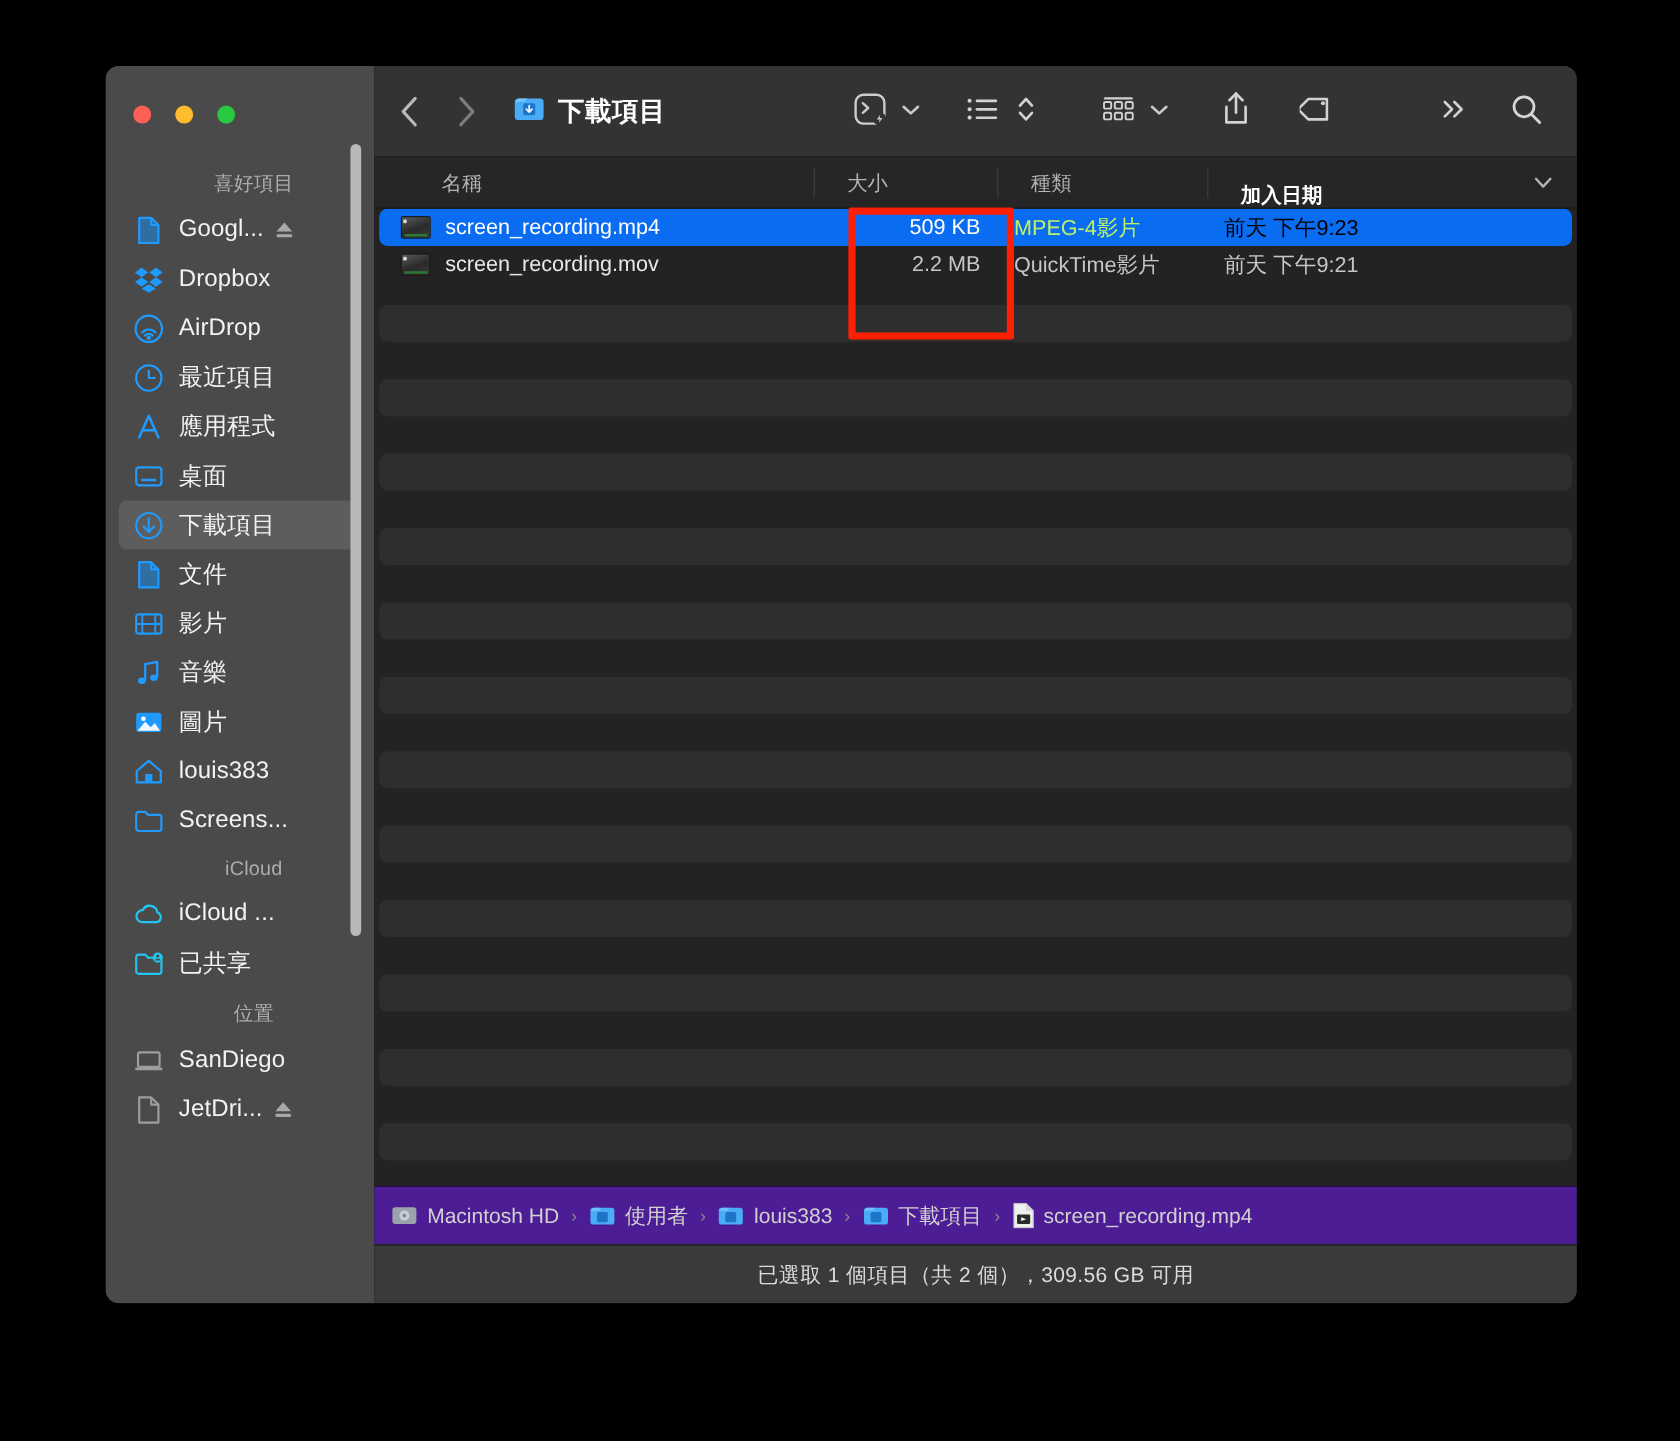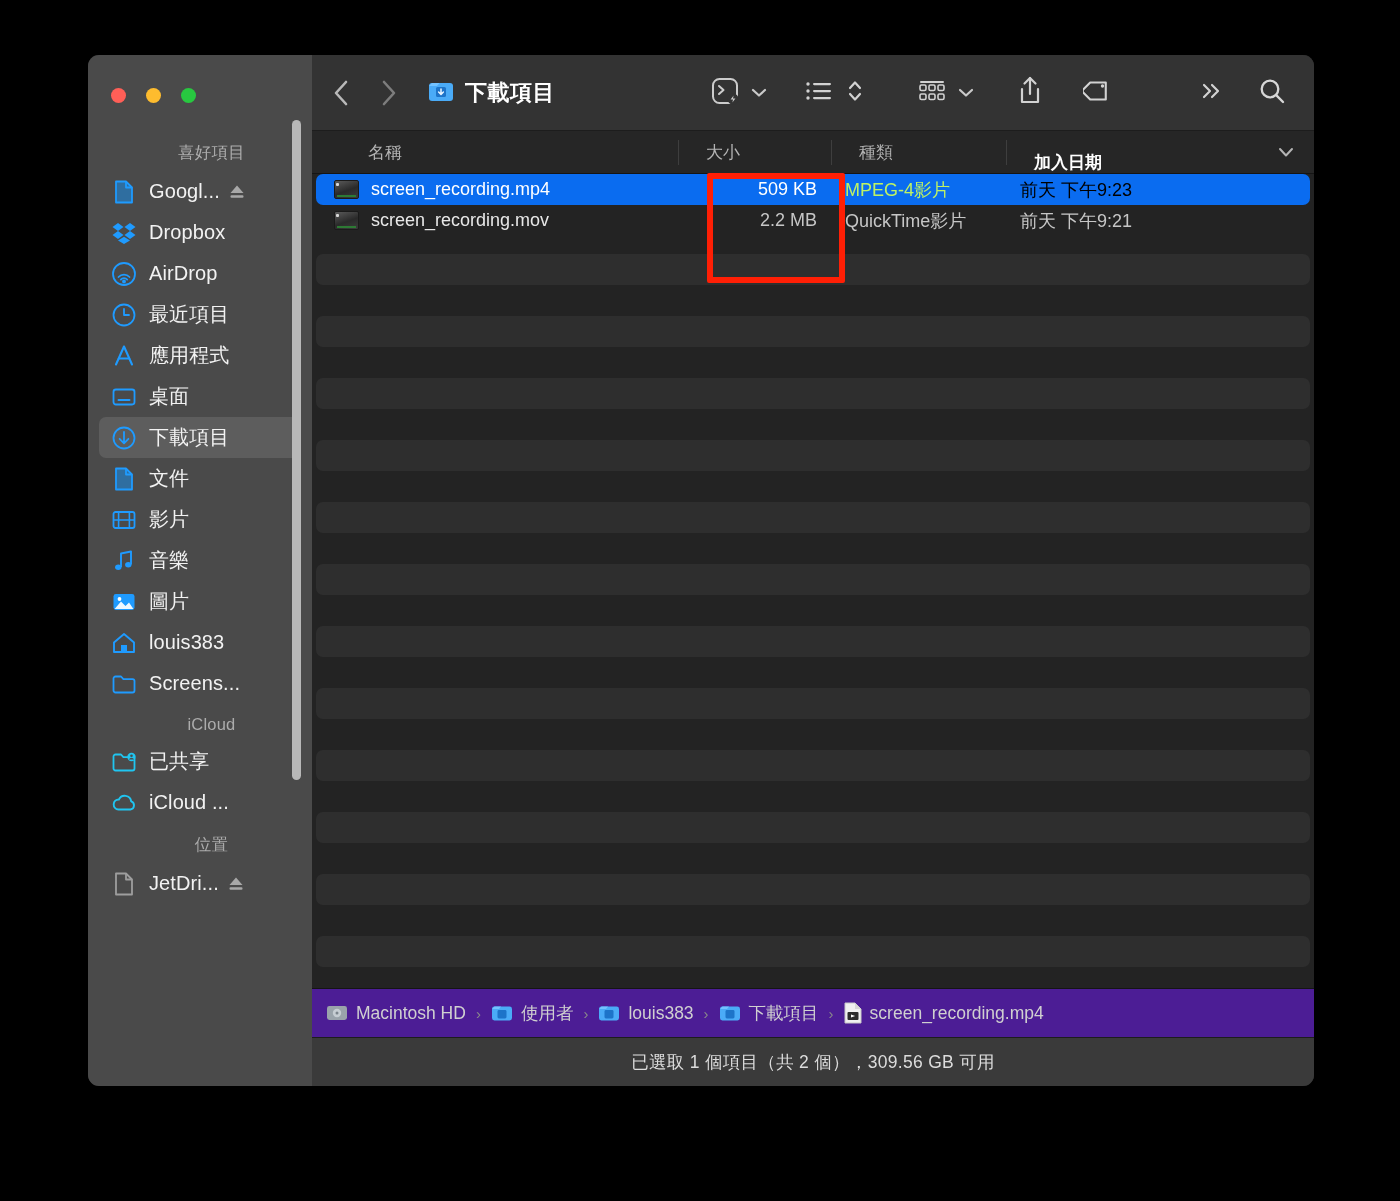--- a/index.html
+++ b/index.html
@@ -373,37 +373,46 @@
               <svg width="26" height="26" viewBox="0 0 26 26">
                 <path d="M2.5 7.5 a2 2 0 0 1 2-2 H10 l2.4 2.6 H21.5 a2 2 0 0 1 2 2 V19.5 a2 2 0 0 1 -2 2 H4.5 a2 2 0 0 1 -2 -2 Z" fill="none" stroke="#1f9bff" stroke-width="1.8" stroke-linejoin="round"></path>
               </svg>
             </span>
             <span class="sb-label">Screens...</span>
           </div>
           <div class="sb-section">iCloud</div>
           <div class="sb-item">
             <span class="sb-icon">
               <svg width="26" height="26" viewBox="0 0 26 26">
+                <path d="M7.5 19.5 a5 5 0 0 1 0.4 -10 a6.5 6.5 0 0 1 12.3 1.9 a4.2 4.2 0 0 1 -0.7 8.1 Z" fill="none" stroke="#20c5f0" stroke-width="1.9" stroke-linejoin="round"></path>
+              </svg>
+            </span>
+            <span class="sb-label">iCloud ...</span>
+          </div>
+          <div class="sb-item">
+            <span class="sb-icon">
+              <svg width="26" height="26" viewBox="0 0 26 26">
                 <path d="M2.5 7.5 a2 2 0 0 1 2-2 H10 l2.4 2.6 H21.5 a2 2 0 0 1 2 2 V19.5 a2 2 0 0 1 -2 2 H4.5 a2 2 0 0 1 -2 -2 Z" fill="none" stroke="#20c5f0" stroke-width="1.8" stroke-linejoin="round"></path>
                 <circle cx="20.5" cy="8" r="4.2" fill="#20c5f0"></circle>
                 <circle cx="20.5" cy="6.7" r="1.3" fill="#4a4a4a"></circle>
                 <path d="M17.9 10.4 a2.9 2.9 0 0 1 5.2 0 Z" fill="#4a4a4a"></path>
               </svg>
             </span>
             <span class="sb-label">已共享</span>
           </div>
-          <div class="sb-item">
-            <span class="sb-icon">
-              <svg width="26" height="26" viewBox="0 0 26 26">
-                <path d="M7.5 19.5 a5 5 0 0 1 0.4 -10 a6.5 6.5 0 0 1 12.3 1.9 a4.2 4.2 0 0 1 -0.7 8.1 Z" fill="none" stroke="#20c5f0" stroke-width="1.9" stroke-linejoin="round"></path>
-              </svg>
-            </span>
-            <span class="sb-label">iCloud ...</span>
-          </div>
           <div class="sb-section">位置</div>
+          <div class="sb-item">
+            <span class="sb-icon">
+              <svg width="26" height="26" viewBox="0 0 26 26">
+                <rect x="4" y="6" width="18" height="12" rx="1.6" fill="none" stroke="#9e9e9e" stroke-width="1.8"></rect>
+                <rect x="1.5" y="18.6" width="23" height="2.2" rx="1.1" fill="#9e9e9e"></rect>
+              </svg>
+            </span>
+            <span class="sb-label">SanDiego</span>
+          </div>
           <div class="sb-item">
             <span class="sb-icon">
               <svg width="26" height="26" viewBox="0 0 26 26">
                 <path d="M5 2.5 h10 l6 6 v15 H5 Z" fill="none" stroke="#9e9e9e" stroke-width="1.8" stroke-linejoin="round"></path>
                 <path d="M15 2.5 v6 h6" fill="none" stroke="#9e9e9e" stroke-width="1.8" stroke-linejoin="round"></path>
               </svg>
             </span>
             <span class="sb-label">JetDri...</span>
             <span class="sb-eject">
               <svg width="20" height="20" viewBox="0 0 20 20">

